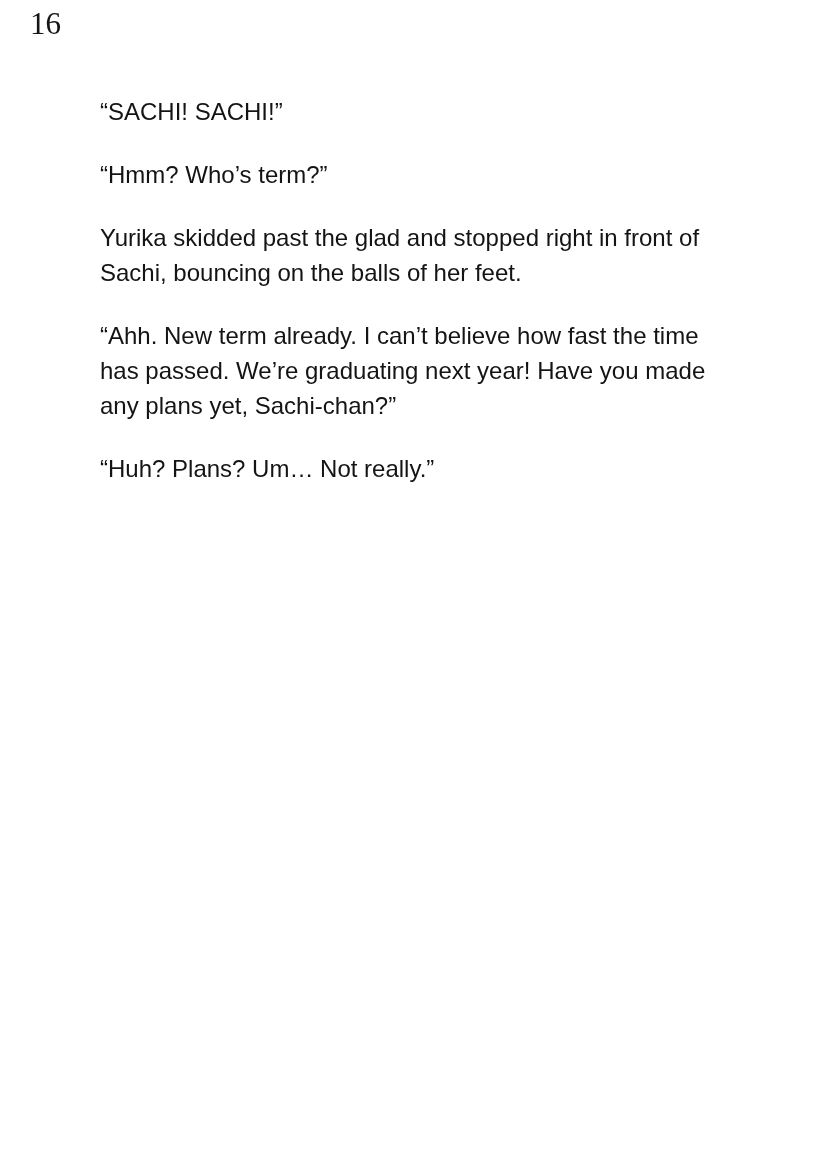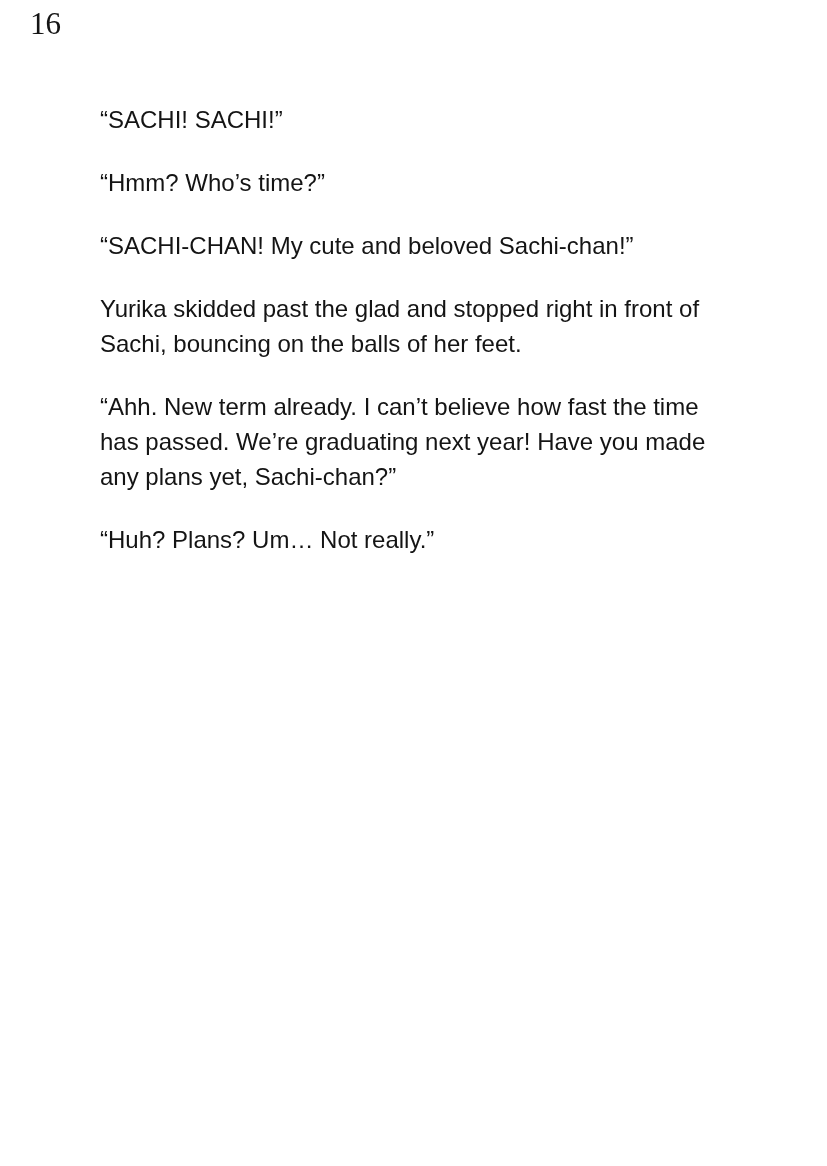--- a/index.html
+++ b/index.html
@@ -27,29 +27,28 @@
     position: absolute;
     left: 100px;
     top: 90px;
     width: 632px;
     font-family: "Liberation Sans", "DejaVu Sans", sans-serif;
     font-size: 24px;
     line-height: 35px;
     color: #141414;
   }
   .content p {
-    margin: 12px 0 28px 0;
+    margin: 4px 0 28px 0;
   }
 </style>
 </head>
 <body>
 
 <div class="page">
   <div class="page-number">16</div>
   <div class="content">
     <p>“SACHI! SACHI!”</p>
-    <p>“Hmm? Who’s time?”</p>
-    <p>“SACHI-CHAN! My cute and beloved Sachi-chan!”</p>
+    <p>“Hmm? Who’s term?”</p>
     <p>Yurika skidded past the glad and stopped right in front of Sachi, bouncing on the balls of her feet.</p>
     <p>“Ahh. New term already. I can’t believe how fast the time has passed. We’re graduating next year! Have you made any plans yet, Sachi-chan?”</p>
     <p>“Huh? Plans? Um… Not really.”</p>
   </div>
 </div>
 
 </body></html>

